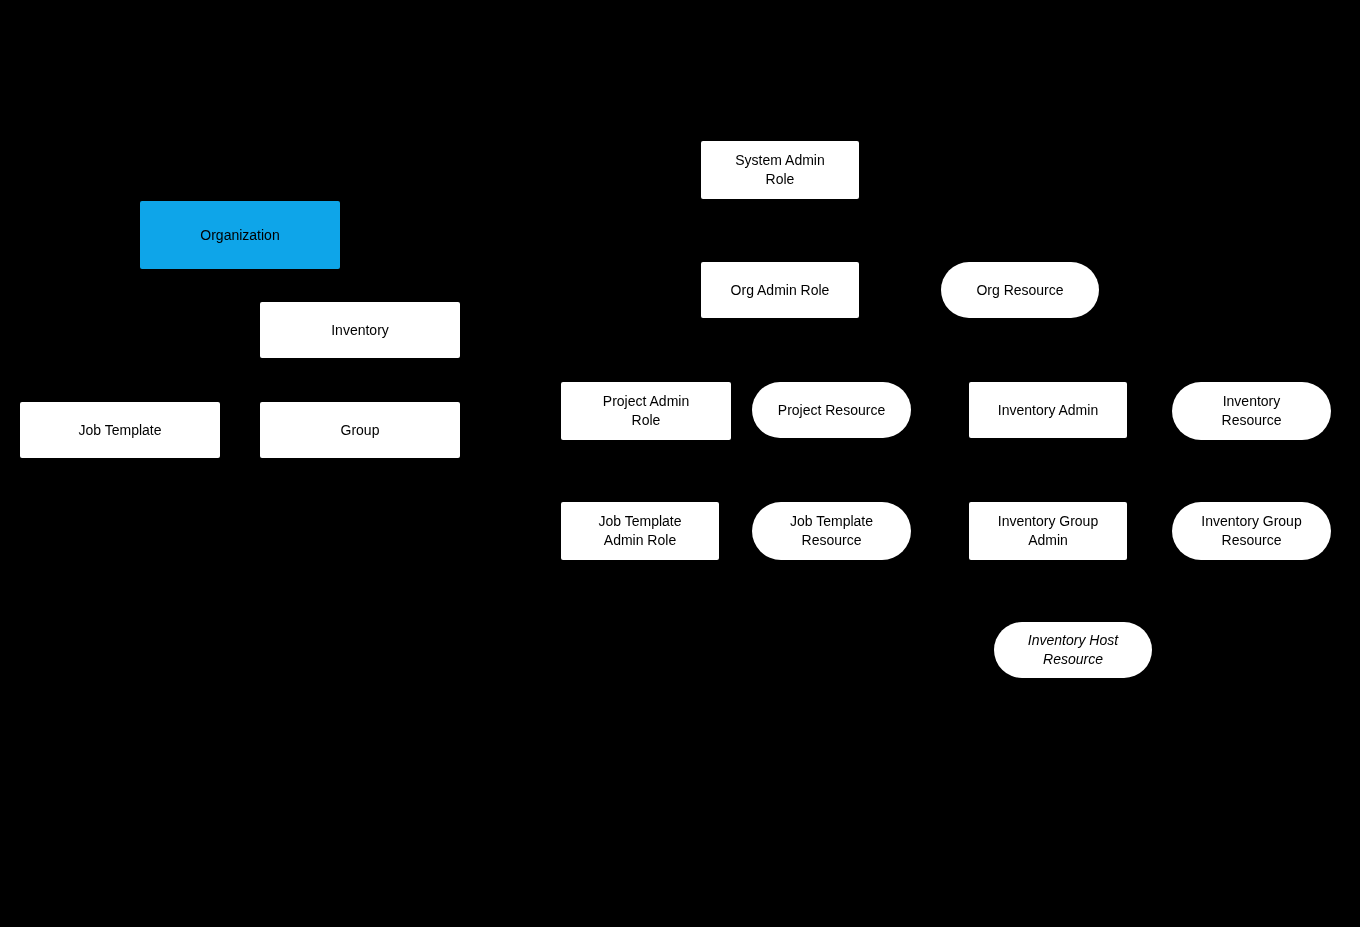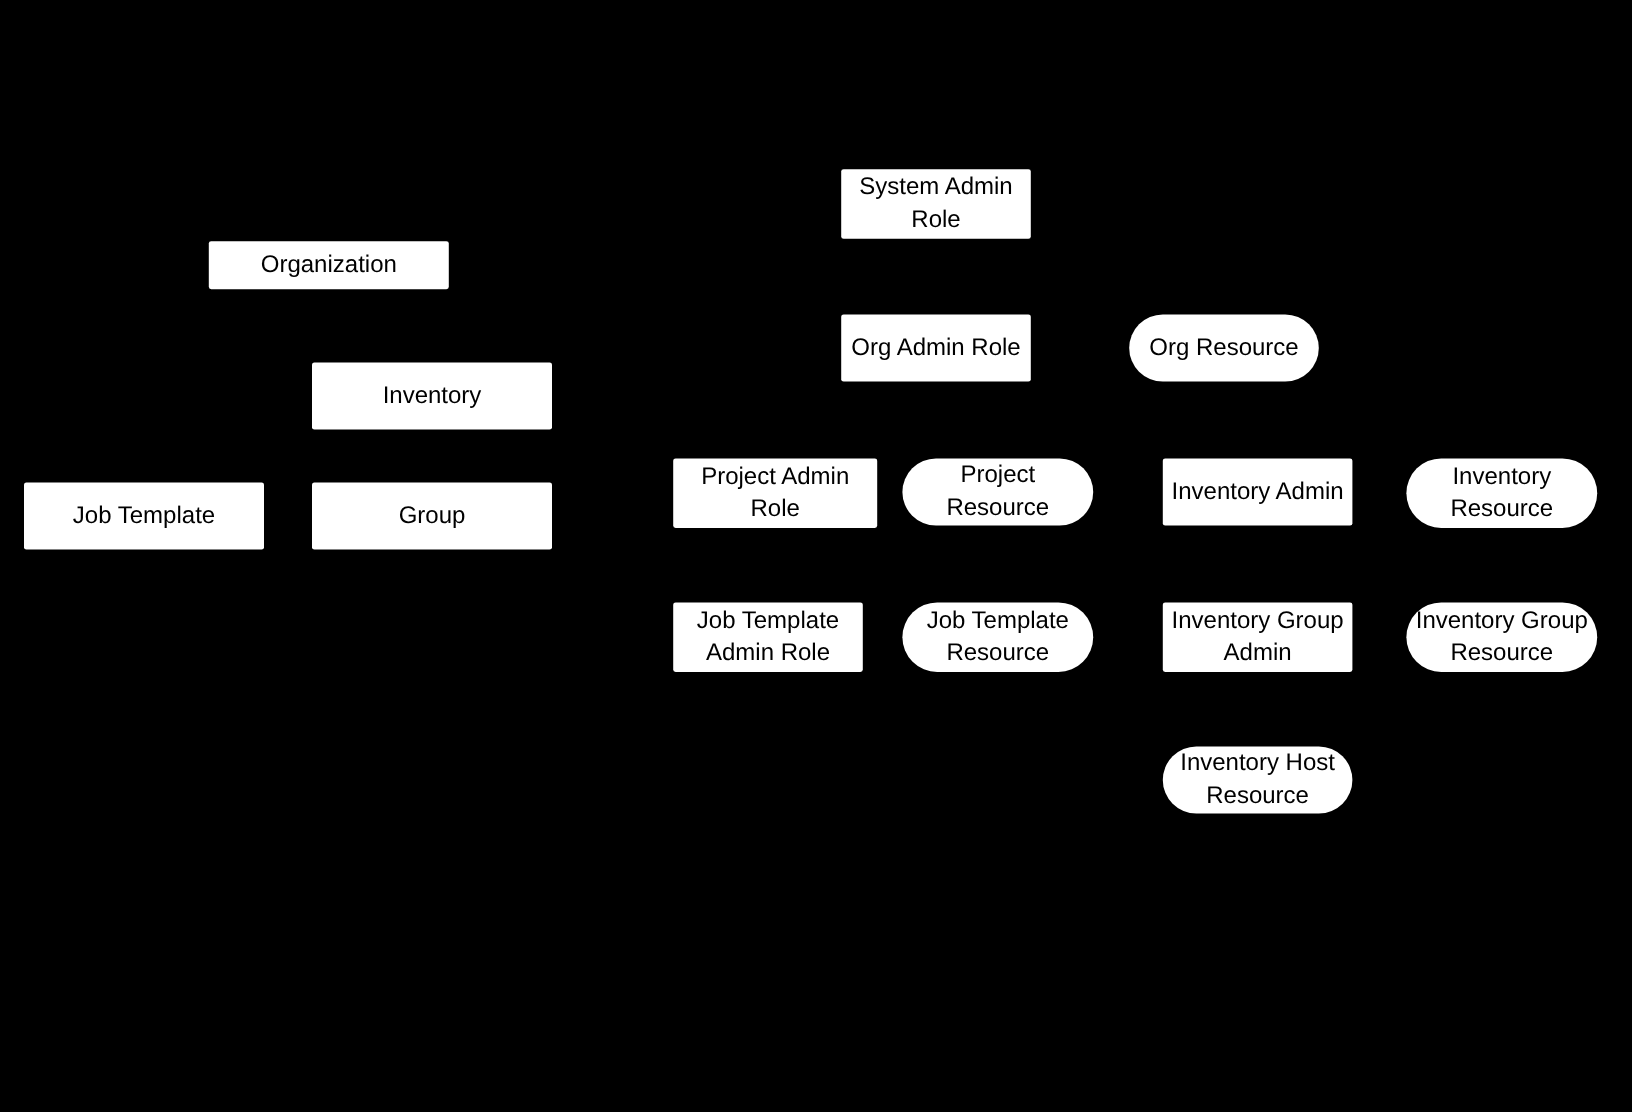--- a/index.html
+++ b/index.html
@@ -17,37 +17,37 @@
   }
   .node {
     position: absolute;
     box-sizing: border-box;
     background: #ffffff;
     color: #000000;
     display: flex;
     align-items: center;
     justify-content: center;
     text-align: center;
-    font-size: 20px;
+    font-size: 14px;
     line-height: 1.35;
     padding: 2px 6px;
     white-space: pre-line;
   }
   .rect {
     border-radius: 2px;
   }
   .pill {
     border-radius: 999px;
   }
 </style>
 </head>
 <body>
 
 <div id="canvas" style="background: rgb(0, 0, 0);">
-    <div class="node rect" style="left: 140px; top: 201px; width: 200px; height: 40px; background: #ffffff; color: rgb(0, 0, 0); margin-left: 34px;">Organization</div>
+    <div class="node rect" style="left: 140px; top: 201px; width: 200px; height: 68px; background: #0ea5e9; color: rgb(0, 0, 0);">Organization</div>
     <div class="node rect" style="left: 260px; top: 302px; width: 200px; height: 56px; background: rgb(255, 255, 255); color: rgb(0, 0, 0);">Inventory</div>
     <div class="node rect" style="left: 20px; top: 402px; width: 200px; height: 56px; background: rgb(255, 255, 255); color: rgb(0, 0, 0);">Job Template</div>
     <div class="node rect" style="left: 260px; top: 402px; width: 200px; height: 56px; background: rgb(255, 255, 255); color: rgb(0, 0, 0);">Group</div>
     <div class="node rect" style="left: 701px; top: 141px; width: 158px; height: 58px; background: rgb(255, 255, 255); color: rgb(0, 0, 0);">System Admin
 Role</div>
     <div class="node rect" style="left: 701px; top: 262px; width: 158px; height: 56px; background: rgb(255, 255, 255); color: rgb(0, 0, 0);">Org Admin Role</div>
     <div class="node pill" style="left: 941px; top: 262px; width: 158px; height: 56px; background: rgb(255, 255, 255); color: rgb(0, 0, 0); text-align: right;">Org Resource</div>
     <div class="node rect" style="left: 561px; top: 382px; width: 170px; height: 58px; background: rgb(255, 255, 255); color: rgb(0, 0, 0);">Project Admin
 Role</div>
     <div class="node pill" style="left: 752px; top: 382px; width: 159px; height: 56px; background: rgb(255, 255, 255); color: rgb(0, 0, 0);">Project Resource</div>
@@ -55,15 +55,15 @@
     <div class="node pill" style="left: 1172px; top: 382px; width: 159px; height: 58px; background: rgb(255, 255, 255); color: rgb(0, 0, 0);">Inventory
 Resource</div>
     <div class="node rect" style="left: 561px; top: 502px; width: 158px; height: 58px; background: rgb(255, 255, 255); color: rgb(0, 0, 0);">Job Template
 Admin Role</div>
     <div class="node pill" style="left: 752px; top: 502px; width: 159px; height: 58px; background: rgb(255, 255, 255); color: rgb(0, 0, 0);">Job Template
 Resource</div>
     <div class="node rect" style="left: 969px; top: 502px; width: 158px; height: 58px; background: rgb(255, 255, 255); color: rgb(0, 0, 0);">Inventory Group
 Admin</div>
     <div class="node pill" style="left: 1172px; top: 502px; width: 159px; height: 58px; background: rgb(255, 255, 255); color: rgb(0, 0, 0);">Inventory Group
 Resource</div>
-    <div class="node pill" style="left: 969px; top: 622px; width: 158px; height: 56px; background: rgb(255, 255, 255); color: rgb(0, 0, 0);">Inventory Host
+    <div class="node pill" style="left: 994px; top: 622px; width: 158px; height: 56px; background: rgb(255, 255, 255); color: rgb(0, 0, 0); font-style: italic;">Inventory Host
 Resource</div>
   </div>
 
 </body></html>

